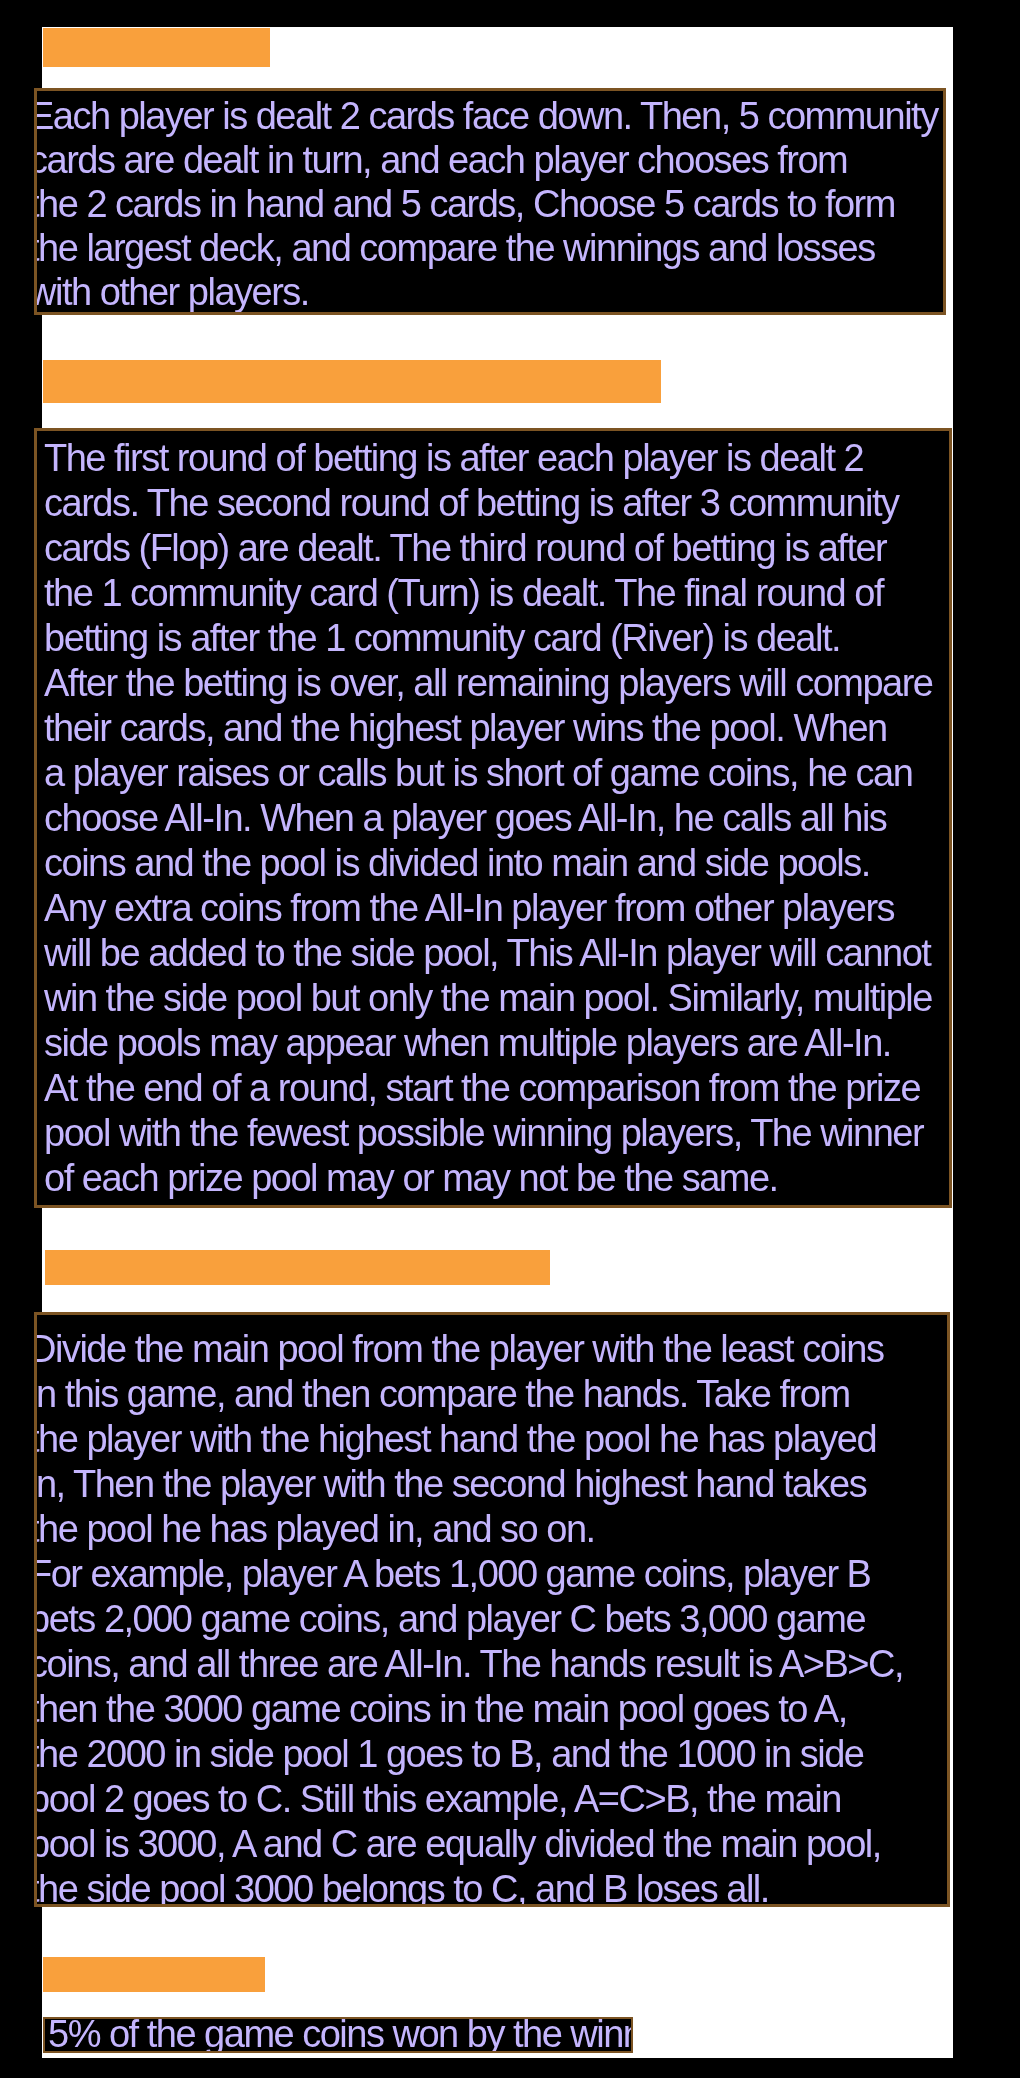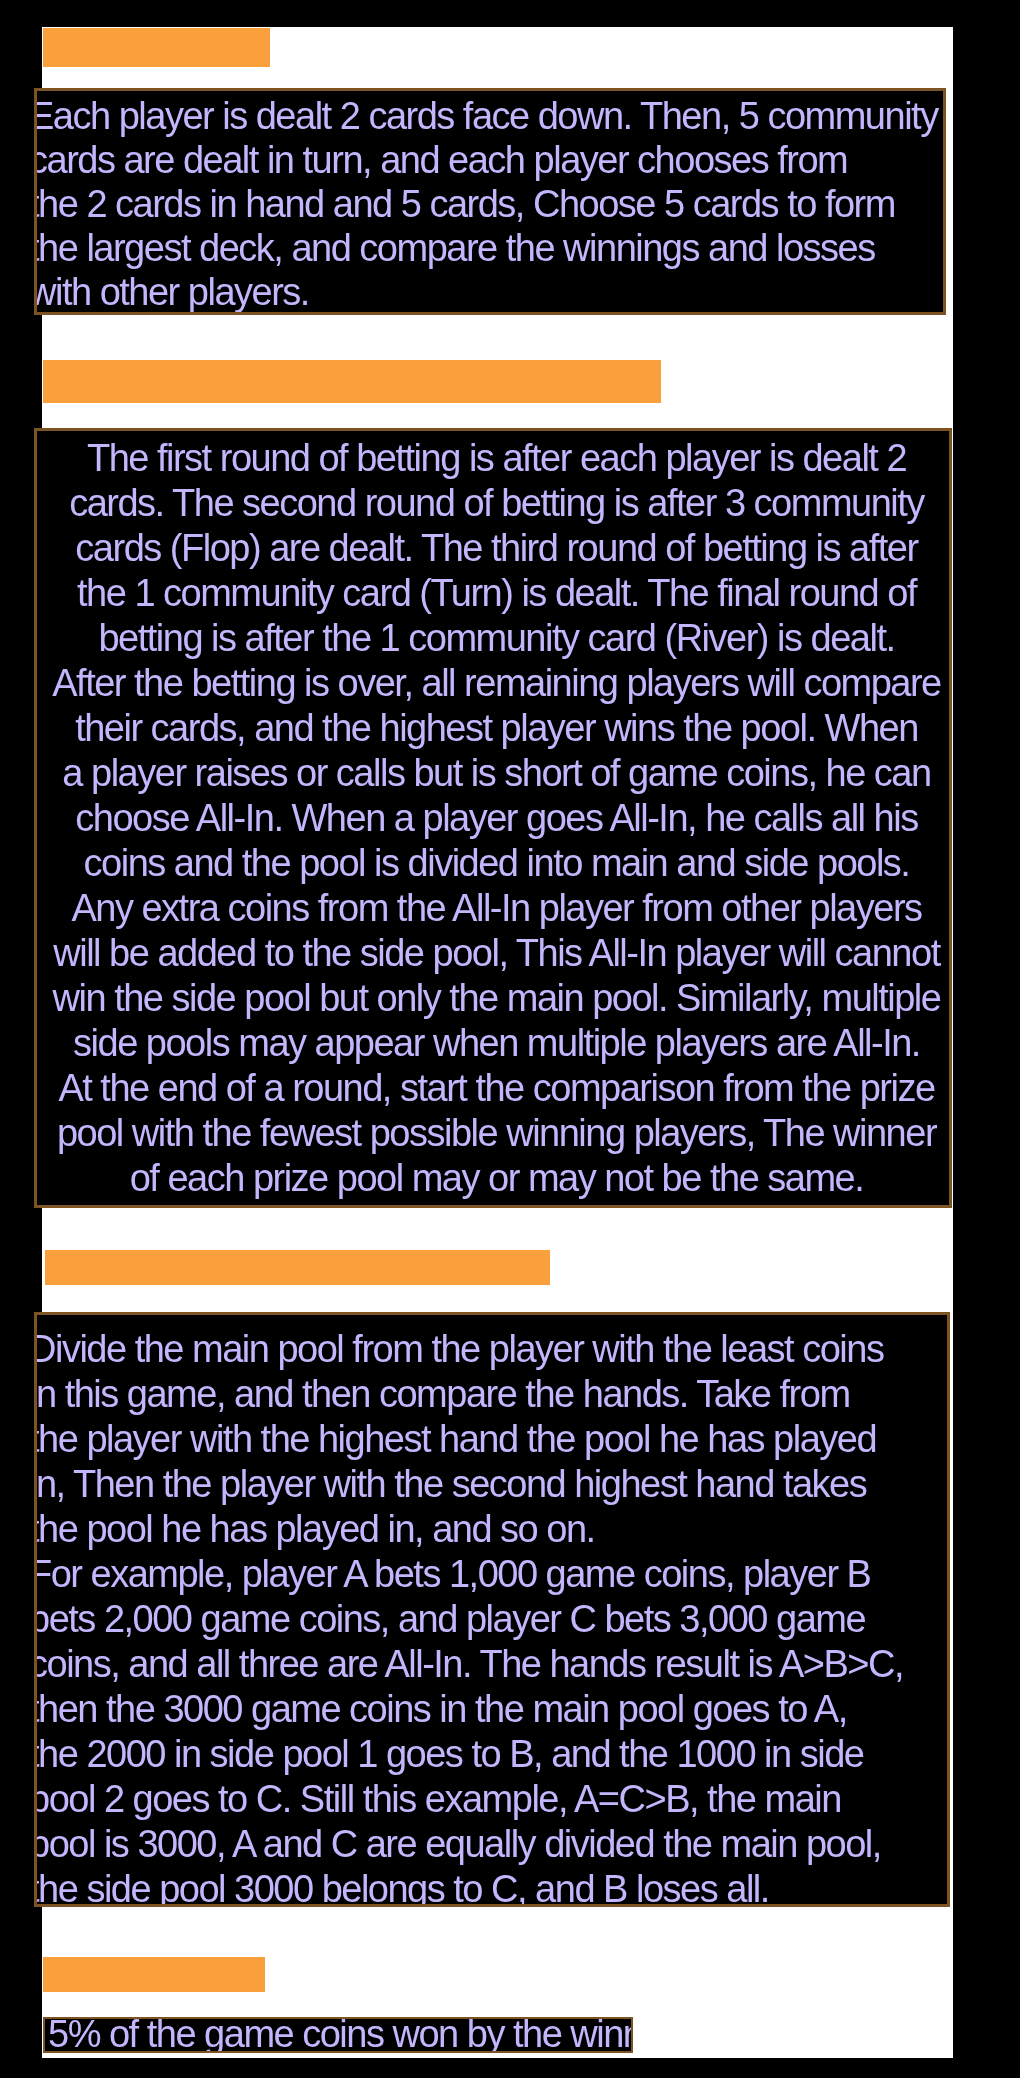--- a/index.html
+++ b/index.html
@@ -22,21 +22,21 @@
   .tbox {
     position:absolute; box-sizing:border-box;
     background:#000; border:3px solid #7c5423;
     overflow:hidden;
     color:#c4b5fd; font-weight:normal; font-size:38px; letter-spacing:-1.5px;
   }
   .txt { white-space:pre; }
   .box-1 { left:34px; top:88px;   width:912px; height:227px; line-height:44px; padding-top:3px; }
   .box-1 .txt { margin-left:-8px; }
   .box-2 { left:34px; top:428px;  width:918px; height:780px; line-height:45px; padding-top:5px; }
-  .box-2 .txt { margin-left:7px;text-align:center; }
+  .box-2 .txt { margin-left:7px; }
   .box-3 { left:34px; top:1312px; width:916px; height:595px; line-height:45px; padding-top:12px; }
   .box-3 .txt { margin-left:-8px; }
   .box-4 { left:43px; top:2017px; width:590px; height:36px; line-height:31px; border-width:2px; }
   .box-4 .txt { margin-left:3px; }
 </style>
 </head>
 <body>
 
 <div class="page">
   <div class="panel"></div>

